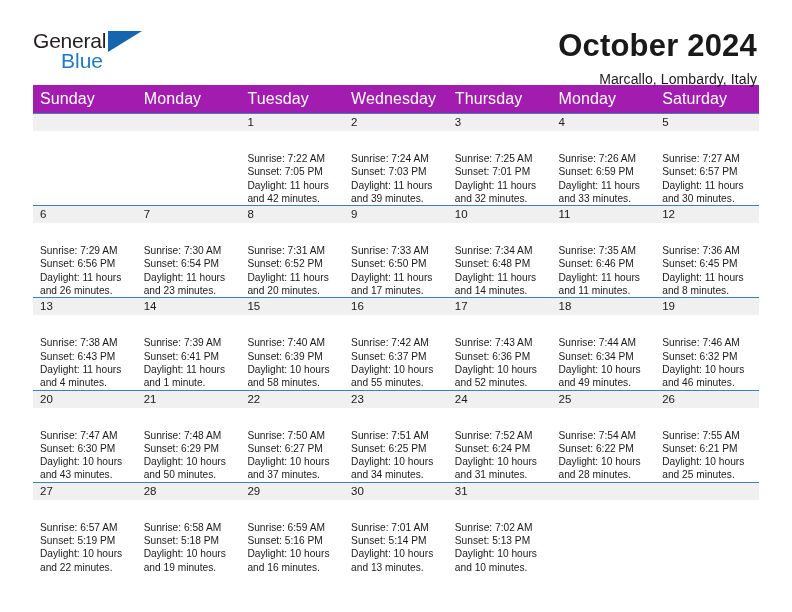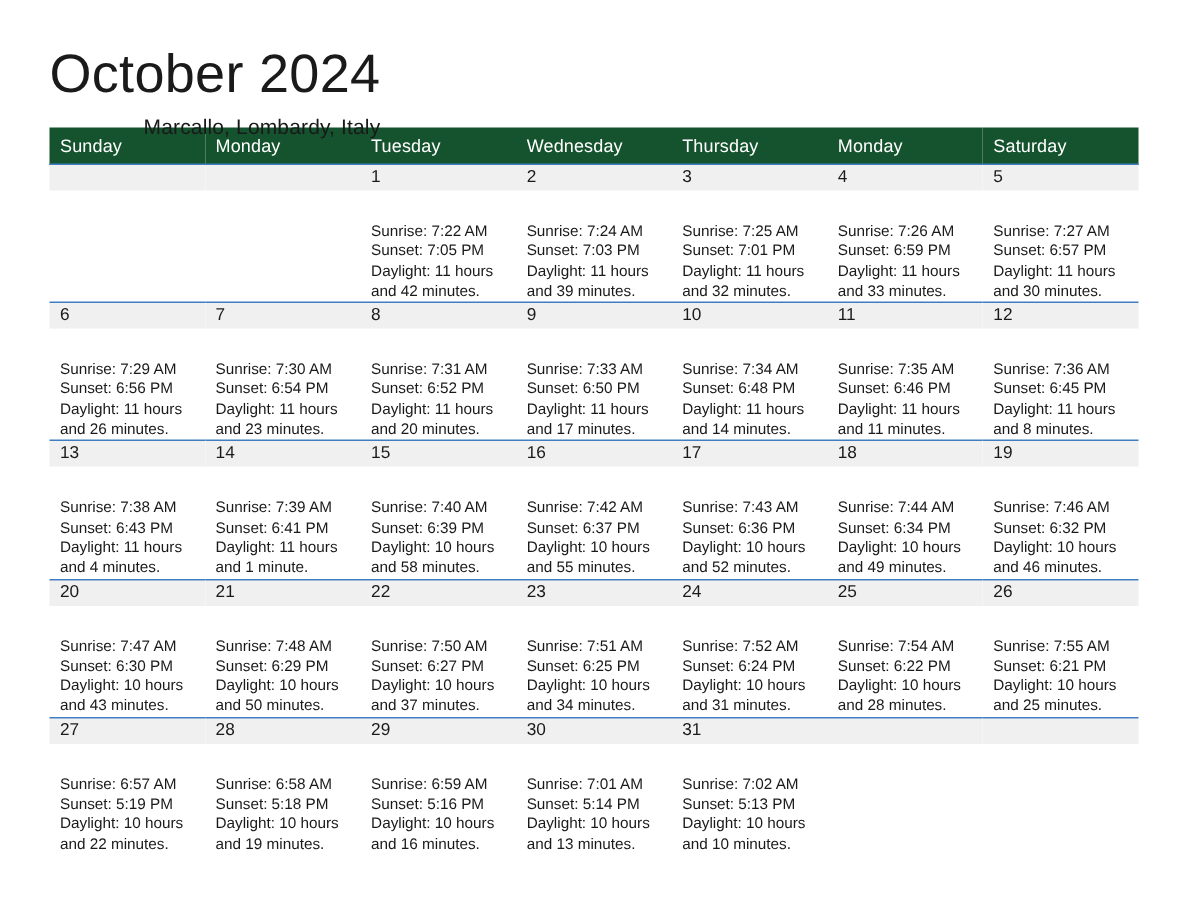--- a/index.html
+++ b/index.html
@@ -56,44 +56,44 @@
     height: 0;
     border-left: 34px solid #1566ae;
     border-bottom: 21px solid transparent;
   }
 
   .title-block {
     text-align: right;
     padding-top: 0px;
   }
   .cal-title {
-    font-size: 36px;
-    font-weight: normal;
+    font-size: 31px;
+    font-weight: bold;
     color: #1a1a1a;
     line-height: 1.15;
     letter-spacing: 0.2px;
   }
   .cal-subtitle {
     font-size: 14px;
     color: #1a1a1a;
     margin-top: 7px;
     letter-spacing: 0.1px;
   }
 
   
   .calendar {
     margin: 11px 33px 0 33px;
     width: 726px;
     border-collapse: collapse;
     table-layout: fixed;
   }
   .calendar th {
-    background: #14532d;
+    background: #a21caf;
     color: #ffffff;
-    font-size: 12px;
+    font-size: 16px;
     font-weight: normal;
     text-align: left;
     padding: 5px 0 5px 7px;
     height: 21px;
     letter-spacing: 0.1px;
   }
   .calendar td {
     vertical-align: top;
     width: 103.7px;
     height: 90px;
@@ -119,20 +119,25 @@
   .cell-body div { white-space: nowrap; }
   td.blank { background: #ffffff; }
   td.blank .daynum-band { background: #f0f0f0; }
 </style>
 </head>
 <body>
 
 <div class="page">
 
   <div class="header">
+    <div class="logo">
+      <span class="logo-general">General</span>
+      <span class="logo-triangle"></span>
+      <span class="logo-blue">Blue</span>
+    </div>
     <div class="title-block">
       <div class="cal-title">October 2024</div>
       <div class="cal-subtitle">Marcallo, Lombardy, Italy</div>
     </div>
   </div>
 
   <table class="calendar">
     <thead>
       <tr>
         <th>Sunday</th>

